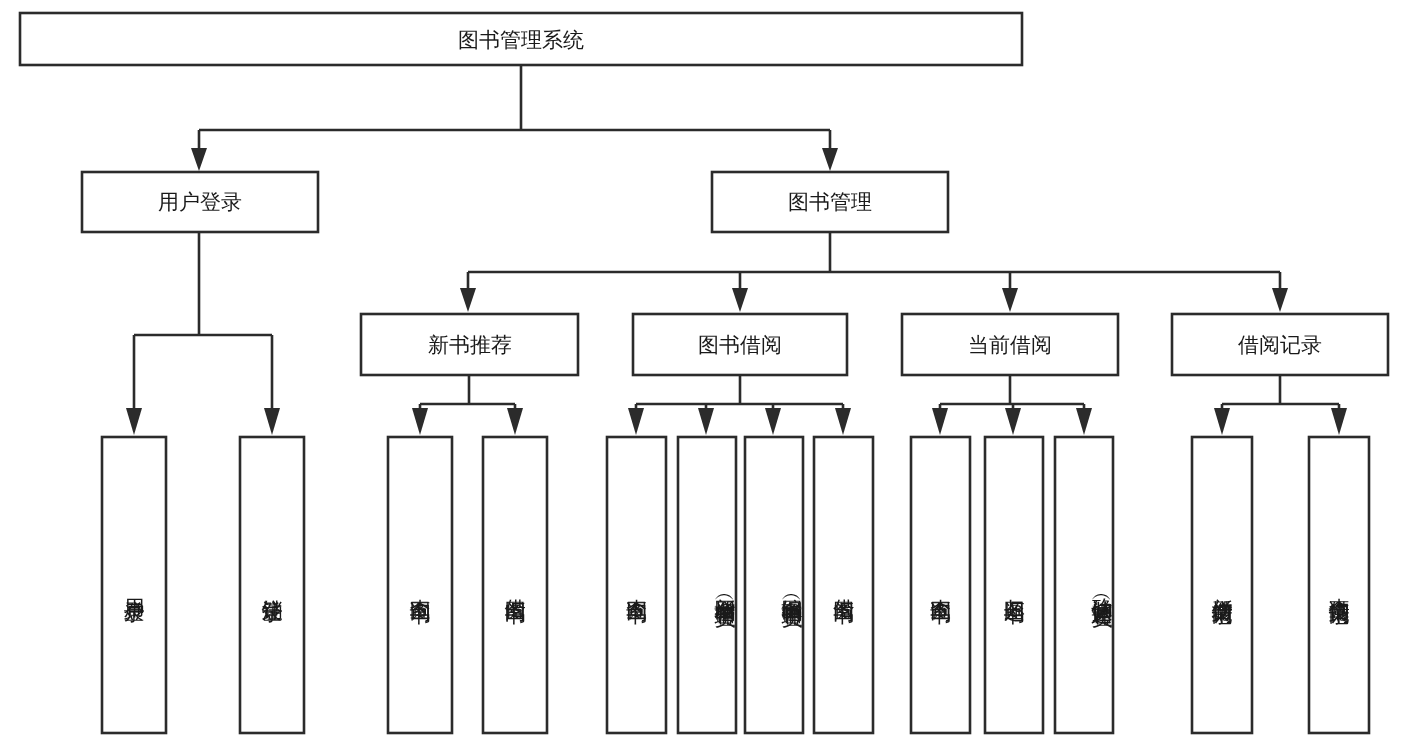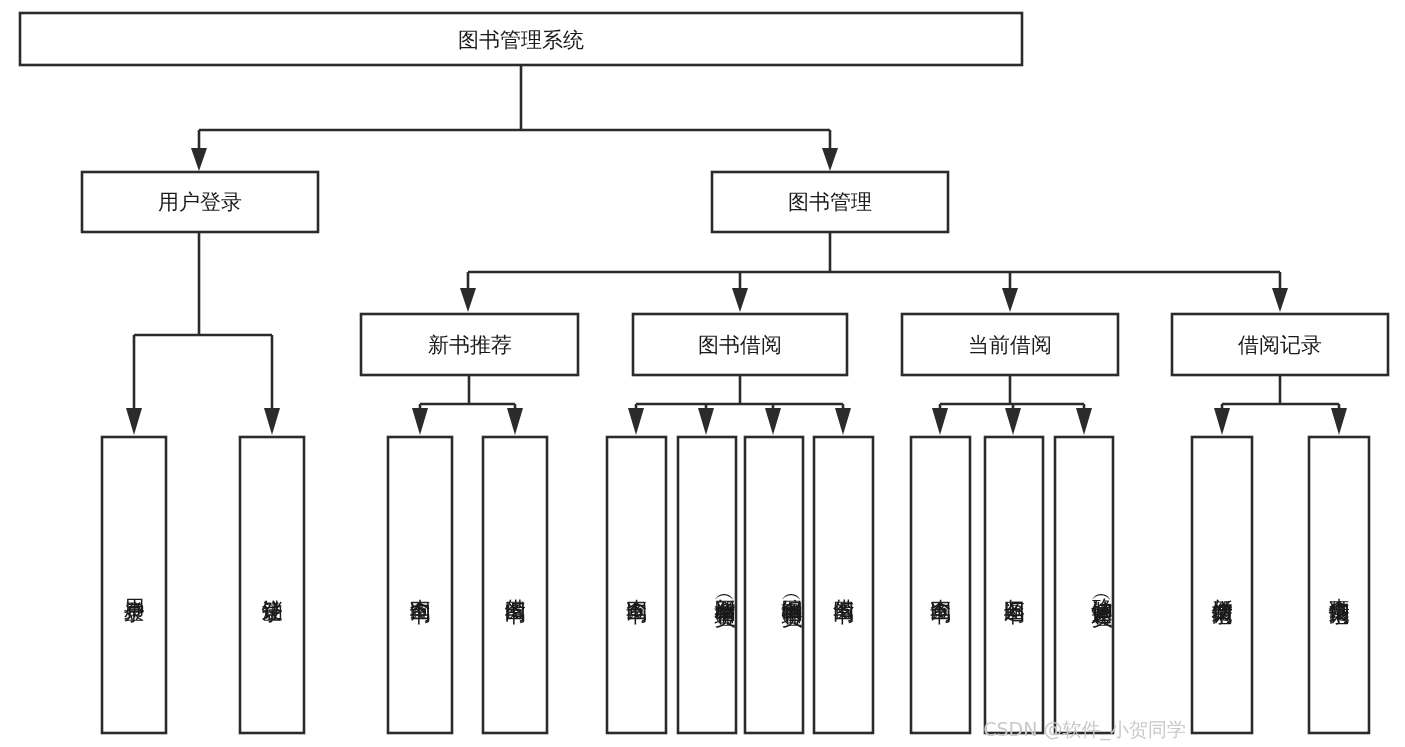--- a/index.html
+++ b/index.html
@@ -203,15 +203,14 @@
   <div class="leaf-vertical-text" style="left:607px; top:437px; width:59px; height:296px;">查询图书</div>
   <div class="leaf-vertical-text" style="left:678px; top:437px; width:58px; height:296px; align-items:flex-start; padding-top:6px; box-sizing:border-box;">新增图书（管理员）</div>
   <div class="leaf-vertical-text" style="left:745px; top:437px; width:58px; height:296px; align-items:flex-start; padding-top:6px; box-sizing:border-box;">编辑图书（管理员）</div>
   <div class="leaf-vertical-text" style="left:814px; top:437px; width:59px; height:296px;">借阅图书</div>
   <div class="leaf-vertical-text" style="left:911px; top:437px; width:59px; height:296px;">查询图书</div>
   <div class="leaf-vertical-text" style="left:985px; top:437px; width:58px; height:296px;">归还图书</div>
   <div class="leaf-vertical-text" style="left:1055px; top:437px; width:58px; height:296px; align-items:flex-start; padding-top:6px; box-sizing:border-box;">确认归还（管理员）</div>
   <div class="leaf-vertical-text" style="left:1192px; top:437px; width:60px; height:296px;">新增借阅记录</div>
   <div class="leaf-vertical-text" style="left:1309px; top:437px; width:60px; height:296px;">查询借阅记录</div>
 
-  <div class="watermark">CSDN @软件_小贺同学</div>
 
 </div>
 
 </body></html>

